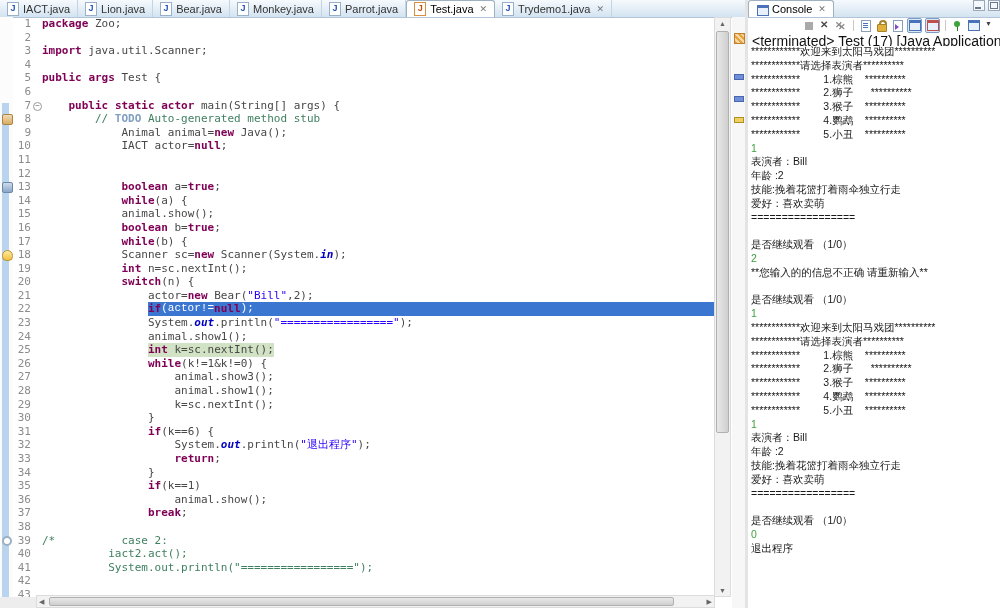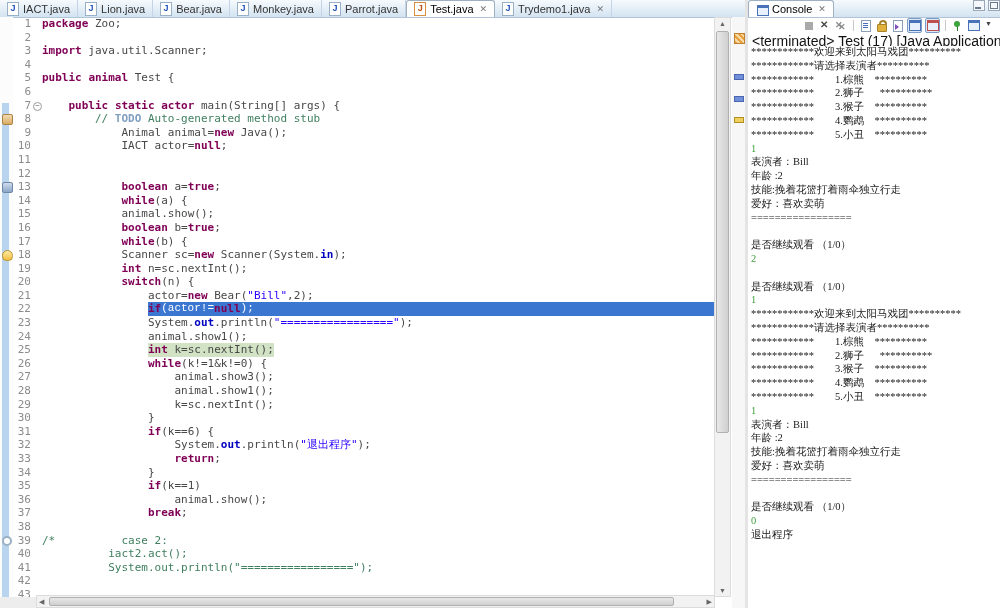--- a/index.html
+++ b/index.html
@@ -39,21 +39,21 @@
               background:#fff;color:#666;font-size:8px;line-height:6px;text-align:center;}
   #code-area{position:absolute;left:42px;right:31px;top:0;bottom:11px;overflow:hidden;
              font-family:"DejaVu Sans Mono","Liberation Mono",monospace;font-size:11px;line-height:13.6px;}
   .cl{height:13.6px;display:flex;align-items:stretch;}
   .cl span{white-space:pre;}
   .sg-d{color:#474747;}
   .sg-k{color:#7f0055;font-weight:bold;}
   .sg-s{color:#2a00ff;}
   .sg-c{color:#3f7f5f;}
   .sg-t{color:#7f9fbf;font-weight:bold;}
-  .sg-f{color:#0000c0;font-weight:bold;text-align:right;}
+  .sg-f{color:#0000c0;font-style:italic;font-weight:bold;text-align:right;}
   .hl{display:flex;}
   .hl-selfull,.hl-sel{background:#3b76d1;}
   .hl-selfull{flex:1;}
   .hl-selfull .sg-d,.hl-sel .sg-d{color:#fff;font-family:Liberation Mono, monospace;}
   .hl-occ{background:#d2e2c4;}
   .caret{width:2px;background:#000;height:12px;margin-top:1px;}
   
   .sb-track{background:#f2f2f2;border:1px solid #dcdcdc;position:absolute;}
   #vscroll{right:14px;width:15px;top:0;bottom:11px;}
   #vthumb{position:absolute;left:1px;right:1px;top:13px;height:400px;
@@ -91,21 +91,21 @@
   .red .conglyph{border-color:#c0504d;}
   .red .conglyph::after{background:#c0504d;}
   .ic-pin::after{content:"";position:absolute;left:3px;top:2px;width:6px;height:6px;background:#3da33d;border-radius:50%;}
   .ic-pin::before{content:"";position:absolute;left:6px;top:7px;width:1px;height:5px;background:#2a7a2a;}
   .ic-dd::after{content:"▼";position:absolute;left:2px;top:1px;font-size:7px;color:#444;}
   .winbtn{width:10px;height:9px;border:1px solid #9aa8b8;background:#f4f8fc;display:inline-block;margin-left:3px;position:relative;}
   .winbtn.min::after{content:"";position:absolute;left:1px;bottom:1px;width:6px;height:2px;background:#6a7a8a;}
   .winbtn.max::after{content:"";position:absolute;left:1px;top:1px;width:6px;height:5px;border:1px solid #6a7a8a;}
   #c-status{height:13px;font-size:14px;color:#111;white-space:nowrap;overflow:hidden;padding-left:4px;}
   #c-out{position:absolute;top:45px;left:3px;right:0;bottom:0;overflow:hidden;
-         font-family:Liberation Serif, serif;font-size:10.5px;line-height:13.8px;}
+         font-family:Liberation Sans, sans-serif;font-size:10.5px;line-height:13.8px;}
   .con-line{white-space:pre;height:13.8px;color:#1a1a1a;}
   .con-line.i{color:#3f9e3f;}
 </style>
 </head>
 <body>
 
 <div id="editor-pane" class="pane">
   <div class="tabbar" id="editor-tabbar">
       <div class="tab">
         <span class="jicon">J</span>
@@ -201,21 +201,21 @@
         </div>
         <div class="cl"></div>
         <div class="cl">
           <span class="sg-k">import</span>
           <span class="sg-d"> java.util.Scanner;</span>
         </div>
         <div class="cl"></div>
         <div class="cl">
           <span class="sg-k">public</span>
           <span class="sg-d"> </span>
-          <span class="sg-k">animal</span>
+          <span class="sg-k">args</span>
           <span class="sg-d"> Test {</span>
         </div>
         <div class="cl"></div>
         <div class="cl">
           <span class="sg-d">    </span>
           <span class="sg-k">public</span>
           <span class="sg-d"> </span>
           <span class="sg-k">static</span>
           <span class="sg-d"> </span>
           <span class="sg-k">actor</span>
@@ -440,20 +440,21 @@
       <div class="con-line o">************        5.小丑    **********</div>
       <div class="con-line i">1</div>
       <div class="con-line o">表演者：Bill</div>
       <div class="con-line o">年龄 :2</div>
       <div class="con-line o">技能:挽着花篮打着雨伞独立行走</div>
       <div class="con-line o">爱好：喜欢卖萌</div>
       <div class="con-line o">=================</div>
       <div class="con-line o">&nbsp;</div>
       <div class="con-line o">是否继续观看 （1/0）</div>
       <div class="con-line i">2</div>
+      <div class="con-line o">**您输入的的信息不正确 请重新输入**</div>
       <div class="con-line o">&nbsp;</div>
       <div class="con-line o">是否继续观看 （1/0）</div>
       <div class="con-line i">1</div>
       <div class="con-line o">************欢迎来到太阳马戏团**********</div>
       <div class="con-line o">************请选择表演者**********</div>
       <div class="con-line o">************        1.棕熊    **********</div>
       <div class="con-line o">************        2.狮子      **********</div>
       <div class="con-line o">************        3.猴子    **********</div>
       <div class="con-line o">************        4.鹦鹉    **********</div>
       <div class="con-line o">************        5.小丑    **********</div>

